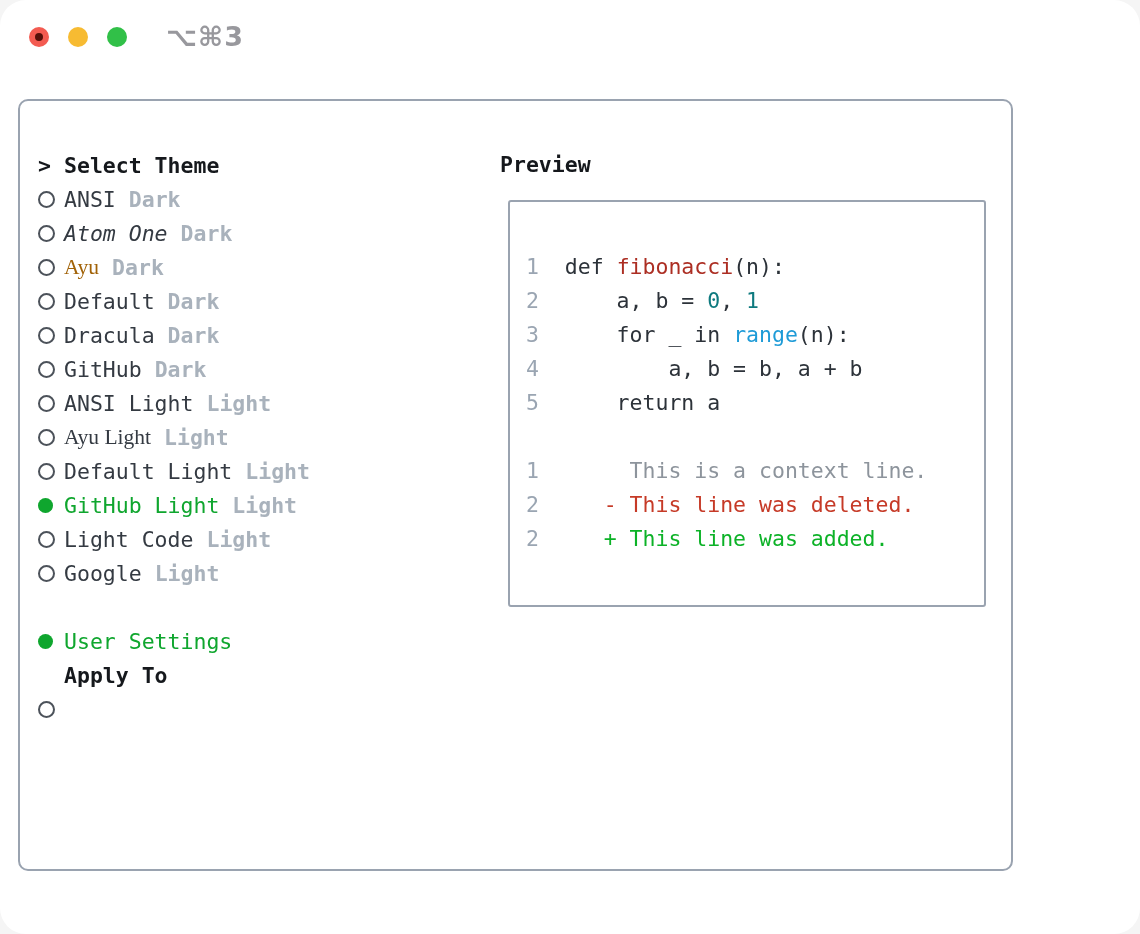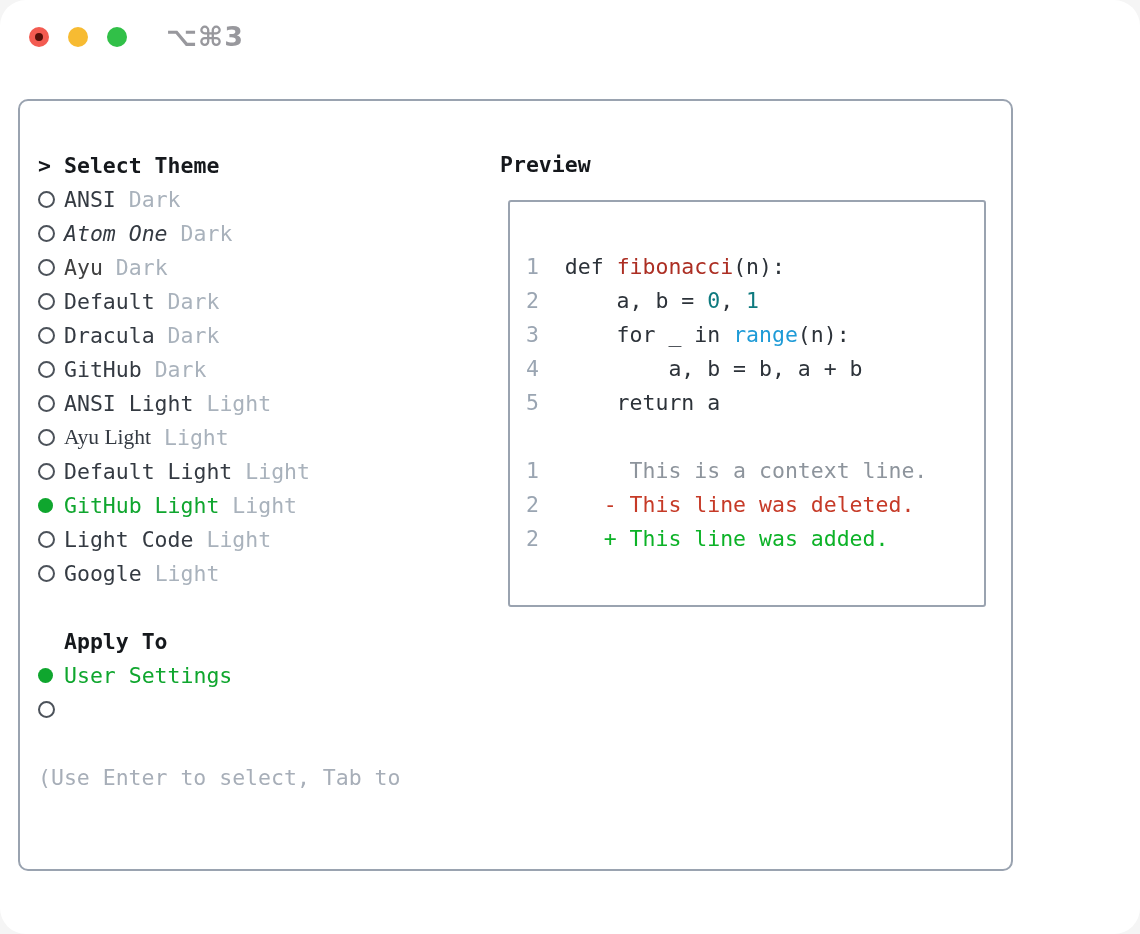--- a/index.html
+++ b/index.html
@@ -37,21 +37,21 @@
     background: #ffffff;
   }
 
   .row { height: 34px; display: flex; align-items: center; white-space: pre; font-size: 21.5px; }
   .marker { display: inline-flex; width: 26px; align-items: center; flex: none; }
   .cursor { font-weight: bold; color: #15181c; }
   .ring   { width: 13px; height: 13px; border: 2px solid #4c525a; border-radius: 50%; box-sizing: content-box; }
   .dot    { width: 15px; height: 15px; border-radius: 50%; }
   .sec-title { font-weight: bold; color: #15181c; }
   .t-name { color: #343a42; }
-  .t-variant { margin-left: 13px; }
+  .t-variant { margin-left: 13px; font-weight: bold; }
 
   .theme-list  { position: absolute; left: 18px; top: 47px; }
   .apply-list  { position: absolute; left: 18px; top: 523px; }
   .hint        { position: absolute; left: 18px; top: 659px; }
   .hint .row   { }
 
   
   .preview-title {
     position: absolute; left: 480px; top: 46px; height: 34px;
     display: flex; align-items: center;
@@ -83,43 +83,42 @@
 
   <div class="panel">
 
     <div class="theme-list" id="theme-list">
       <div class="row">
         <span class="marker"><span class="cursor">&gt;</span></span>
         <span class="sec-title">Select Theme</span>
       </div>
     <div class="row"><span class="marker"><span class="ring"></span></span><span class="t-name" style="color: rgb(52, 58, 66);">ANSI</span><span class="t-variant" style="color: rgb(169, 178, 188);">Dark</span></div>
         <div class="row"><span class="marker"><span class="ring"></span></span><span class="t-name" style="color: rgb(52, 58, 66); font-style: italic;">Atom One</span><span class="t-variant" style="color: rgb(169, 178, 188);">Dark</span></div>
-        <div class="row"><span class="marker"><span class="ring"></span></span><span class="t-name" style="color: #404040;">Ayu</span><span class="t-variant" style="color: rgb(169, 178, 188);">Dark</span></div>
+        <div class="row"><span class="marker"><span class="ring"></span></span><span class="t-name" style="color: #a16207; font-family: Liberation Serif, serif;">Ayu</span><span class="t-variant" style="color: rgb(169, 178, 188);">Dark</span></div>
         <div class="row"><span class="marker"><span class="ring"></span></span><span class="t-name" style="color: rgb(52, 58, 66);">Default</span><span class="t-variant" style="color: rgb(169, 178, 188);">Dark</span></div>
         <div class="row"><span class="marker"><span class="ring"></span></span><span class="t-name" style="color: rgb(52, 58, 66);">Dracula</span><span class="t-variant" style="color: rgb(169, 178, 188);">Dark</span></div>
         <div class="row"><span class="marker"><span class="ring"></span></span><span class="t-name" style="color: rgb(52, 58, 66);">GitHub</span><span class="t-variant" style="color: rgb(169, 178, 188);">Dark</span></div>
         <div class="row"><span class="marker"><span class="ring"></span></span><span class="t-name" style="color: rgb(52, 58, 66);">ANSI Light</span><span class="t-variant" style="color: rgb(169, 178, 188);">Light</span></div>
         <div class="row"><span class="marker"><span class="ring"></span></span><span class="t-name" style="color: rgb(52, 58, 66); font-family: Liberation Serif, serif;">Ayu Light</span><span class="t-variant" style="color: rgb(169, 178, 188);">Light</span></div>
         <div class="row"><span class="marker"><span class="ring"></span></span><span class="t-name" style="color: rgb(52, 58, 66);">Default Light</span><span class="t-variant" style="color: rgb(169, 178, 188);">Light</span></div>
         <div class="row"><span class="marker"><span class="dot" style="background: rgb(15, 166, 46);"></span></span><span class="t-name" style="color: rgb(15, 166, 46);">GitHub Light</span><span class="t-variant" style="color: rgb(169, 178, 188);">Light</span></div>
         <div class="row"><span class="marker"><span class="ring"></span></span><span class="t-name" style="color: rgb(52, 58, 66);">Light Code</span><span class="t-variant" style="color: rgb(169, 178, 188);">Light</span></div>
         <div class="row"><span class="marker"><span class="ring"></span></span><span class="t-name" style="color: rgb(52, 58, 66);">Google</span><span class="t-variant" style="color: rgb(169, 178, 188);">Light</span></div>
       </div>
 
     <div class="apply-list" id="apply-list">
-      <div class="row">
+      <div class="row"><span class="marker"><span class="dot" style="background: rgb(15, 166, 46);"></span></span><span class="t-name" style="color: rgb(15, 166, 46);">User Settings</span></div>
+    <div class="row">
         <span class="marker"></span>
         <span class="sec-title">Apply To</span>
       </div>
-    <div class="row"><span class="marker"><span class="dot" style="background: rgb(15, 166, 46);"></span></span><span class="t-name" style="color: rgb(15, 166, 46);">User Settings</span></div>
         <div class="row"><span class="marker"><span class="ring"></span></span></div>
       </div>
 
     <div class="hint">
-      <div class="row" style="color: rgb(167, 174, 184);">(Use Enter to select, Tab to</div>
     </div>
 
     <div class="preview-title">Preview</div>
 
     <div class="preview-box">
       <div class="code" id="code-block"><div class="code-line"><span style="color: rgb(154, 165, 178);">1  </span><span style="color: rgb(44, 50, 57);">def </span><span style="color: rgb(172, 46, 35);">fibonacci</span><span style="color: rgb(44, 50, 57);">(n):</span></div><div class="code-line"><span style="color: rgb(154, 165, 178);">2  </span><span style="color: rgb(44, 50, 57);">    a, b = </span><span style="color: rgb(14, 122, 127);">0</span><span style="color: rgb(44, 50, 57);">, </span><span style="color: rgb(14, 122, 127);">1</span></div><div class="code-line"><span style="color: rgb(154, 165, 178);">3  </span><span style="color: rgb(44, 50, 57);">    for _ in </span><span style="color: rgb(30, 155, 215);">range</span><span style="color: rgb(44, 50, 57);">(n):</span></div><div class="code-line"><span style="color: rgb(154, 165, 178);">4  </span><span style="color: rgb(44, 50, 57);">        a, b = b, a + b</span></div><div class="code-line"><span style="color: rgb(154, 165, 178);">5  </span><span style="color: rgb(44, 50, 57);">    return a</span></div><div class="code-line"></div><div class="code-line"><span style="color: rgb(154, 165, 178);">1  </span><span style="color: rgb(141, 148, 156);">     This is a context line.</span></div><div class="code-line"><span style="color: rgb(154, 165, 178);">2  </span><span style="color: rgb(198, 58, 39);">   - This line was deleted.</span></div><div class="code-line"><span style="color: rgb(154, 165, 178);">2  </span><span style="color: rgb(12, 178, 39);">   + This line was added.</span></div></div>
     </div>
 
   </div>
 </div>

